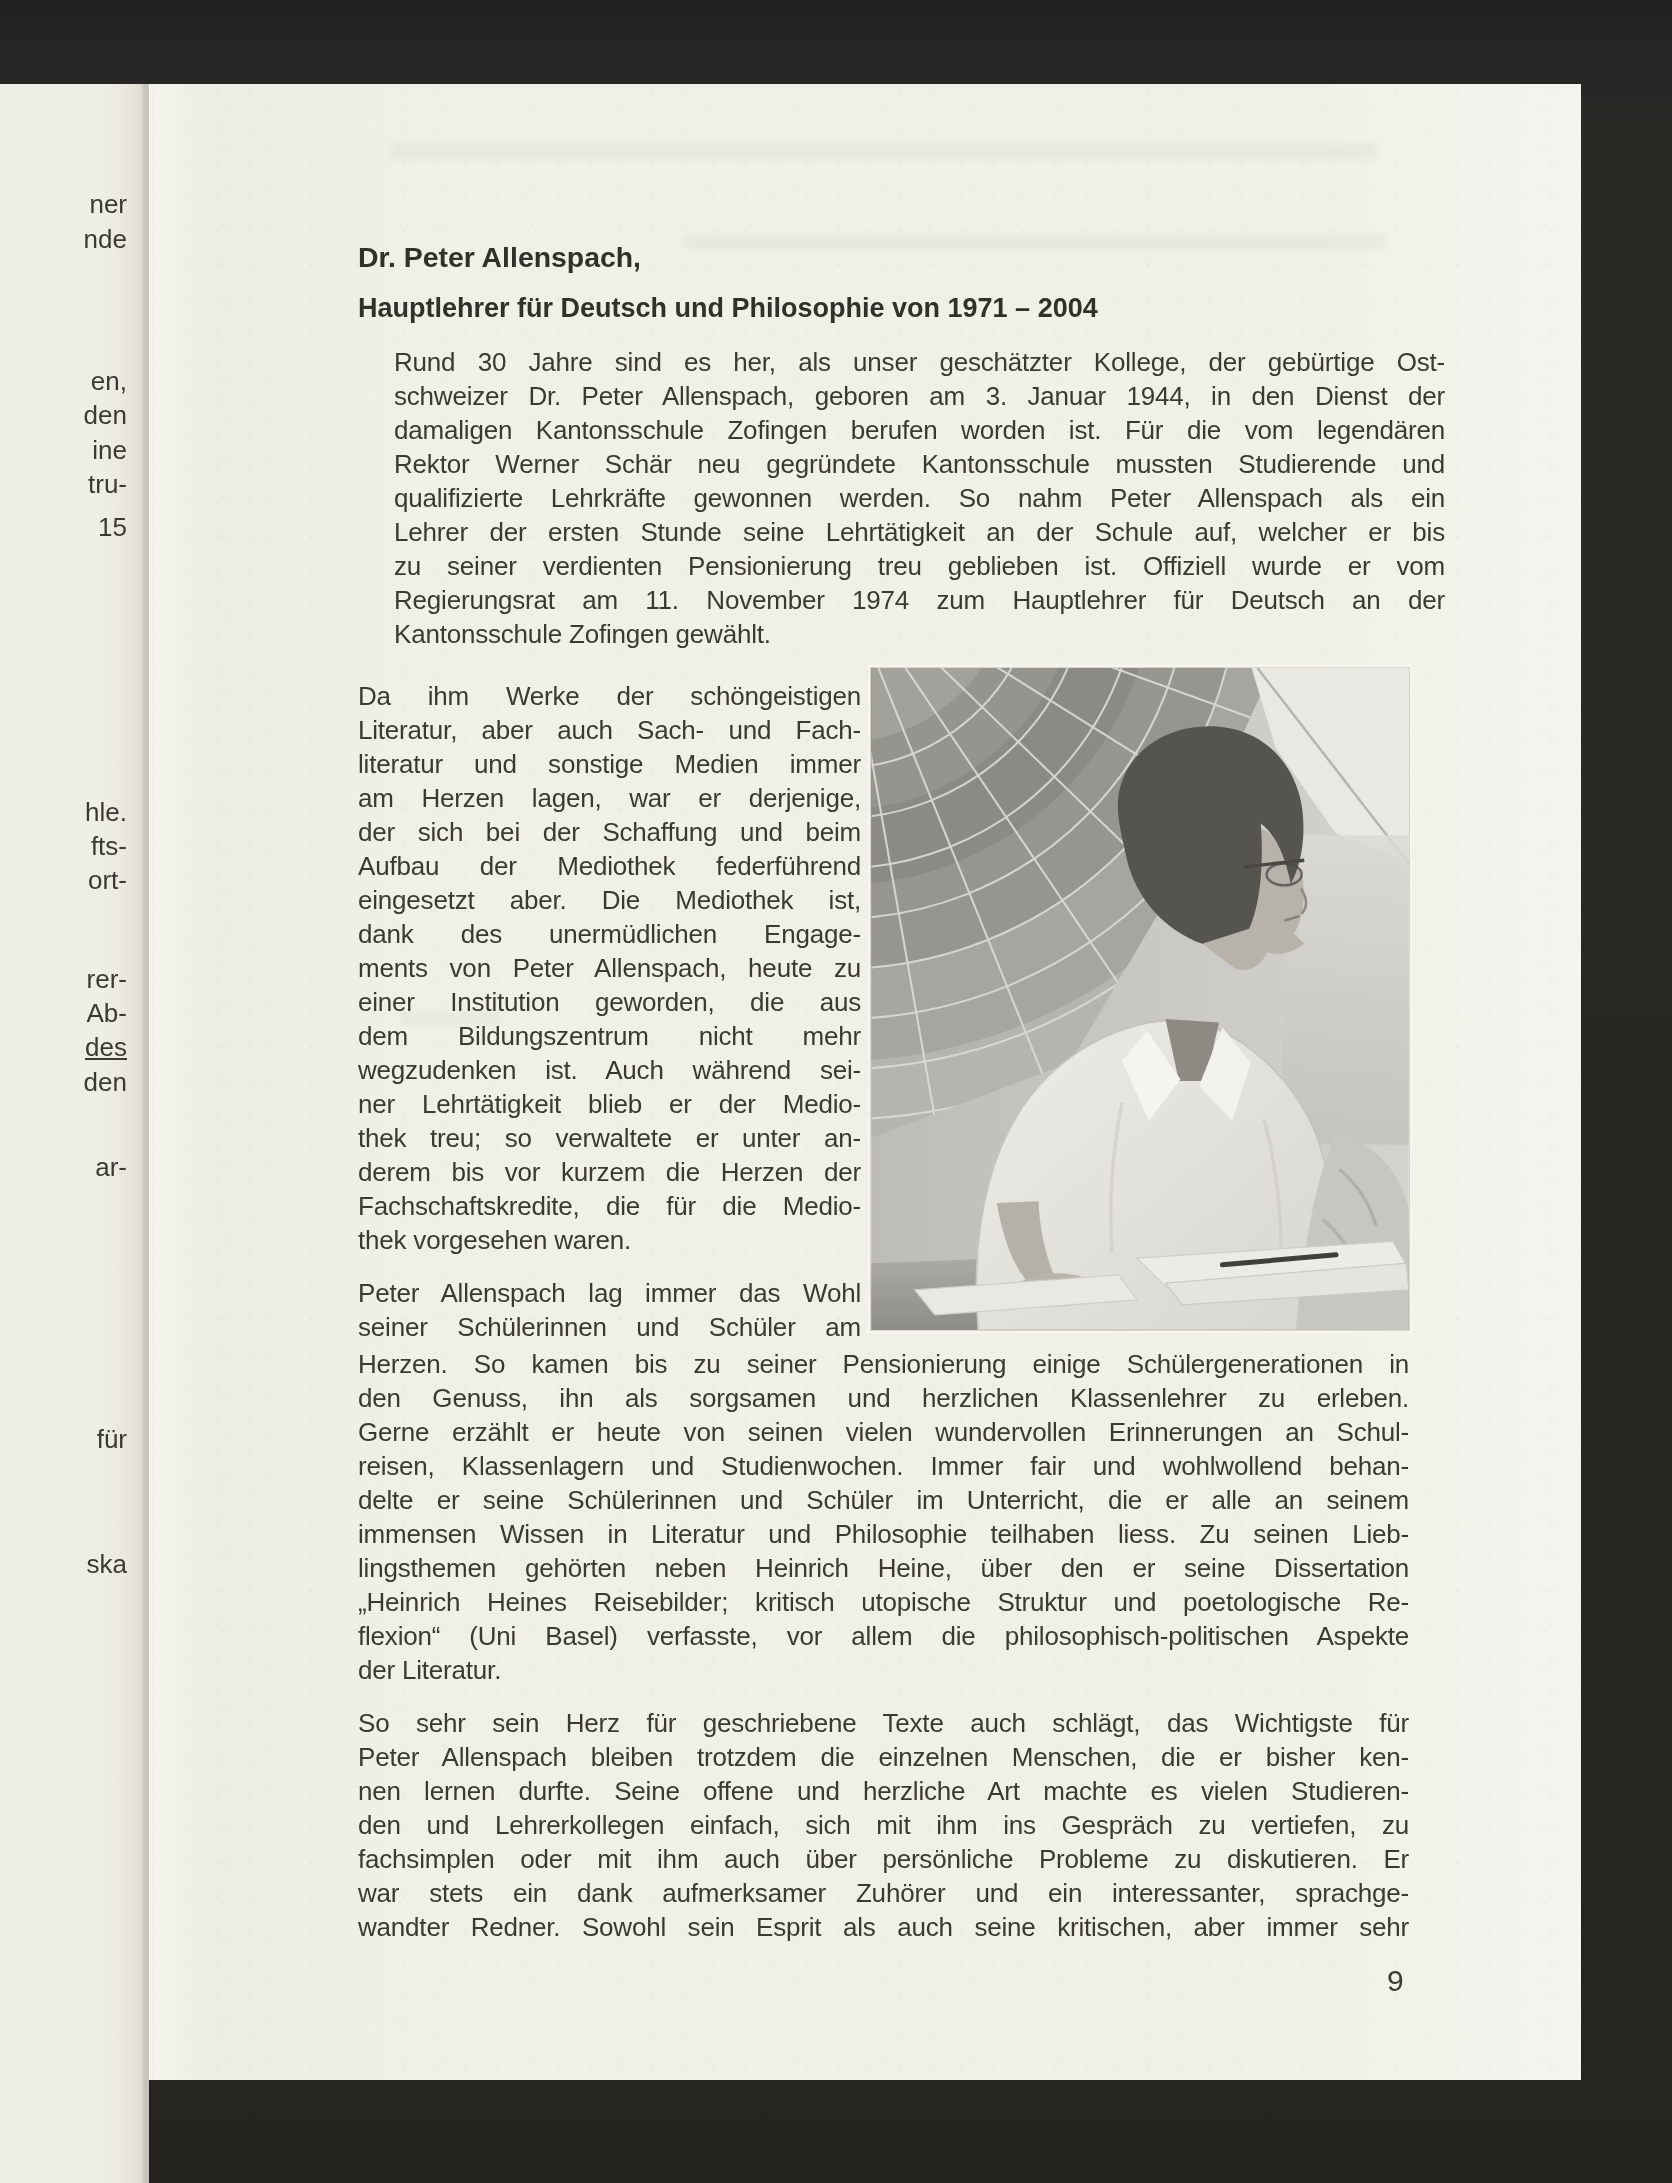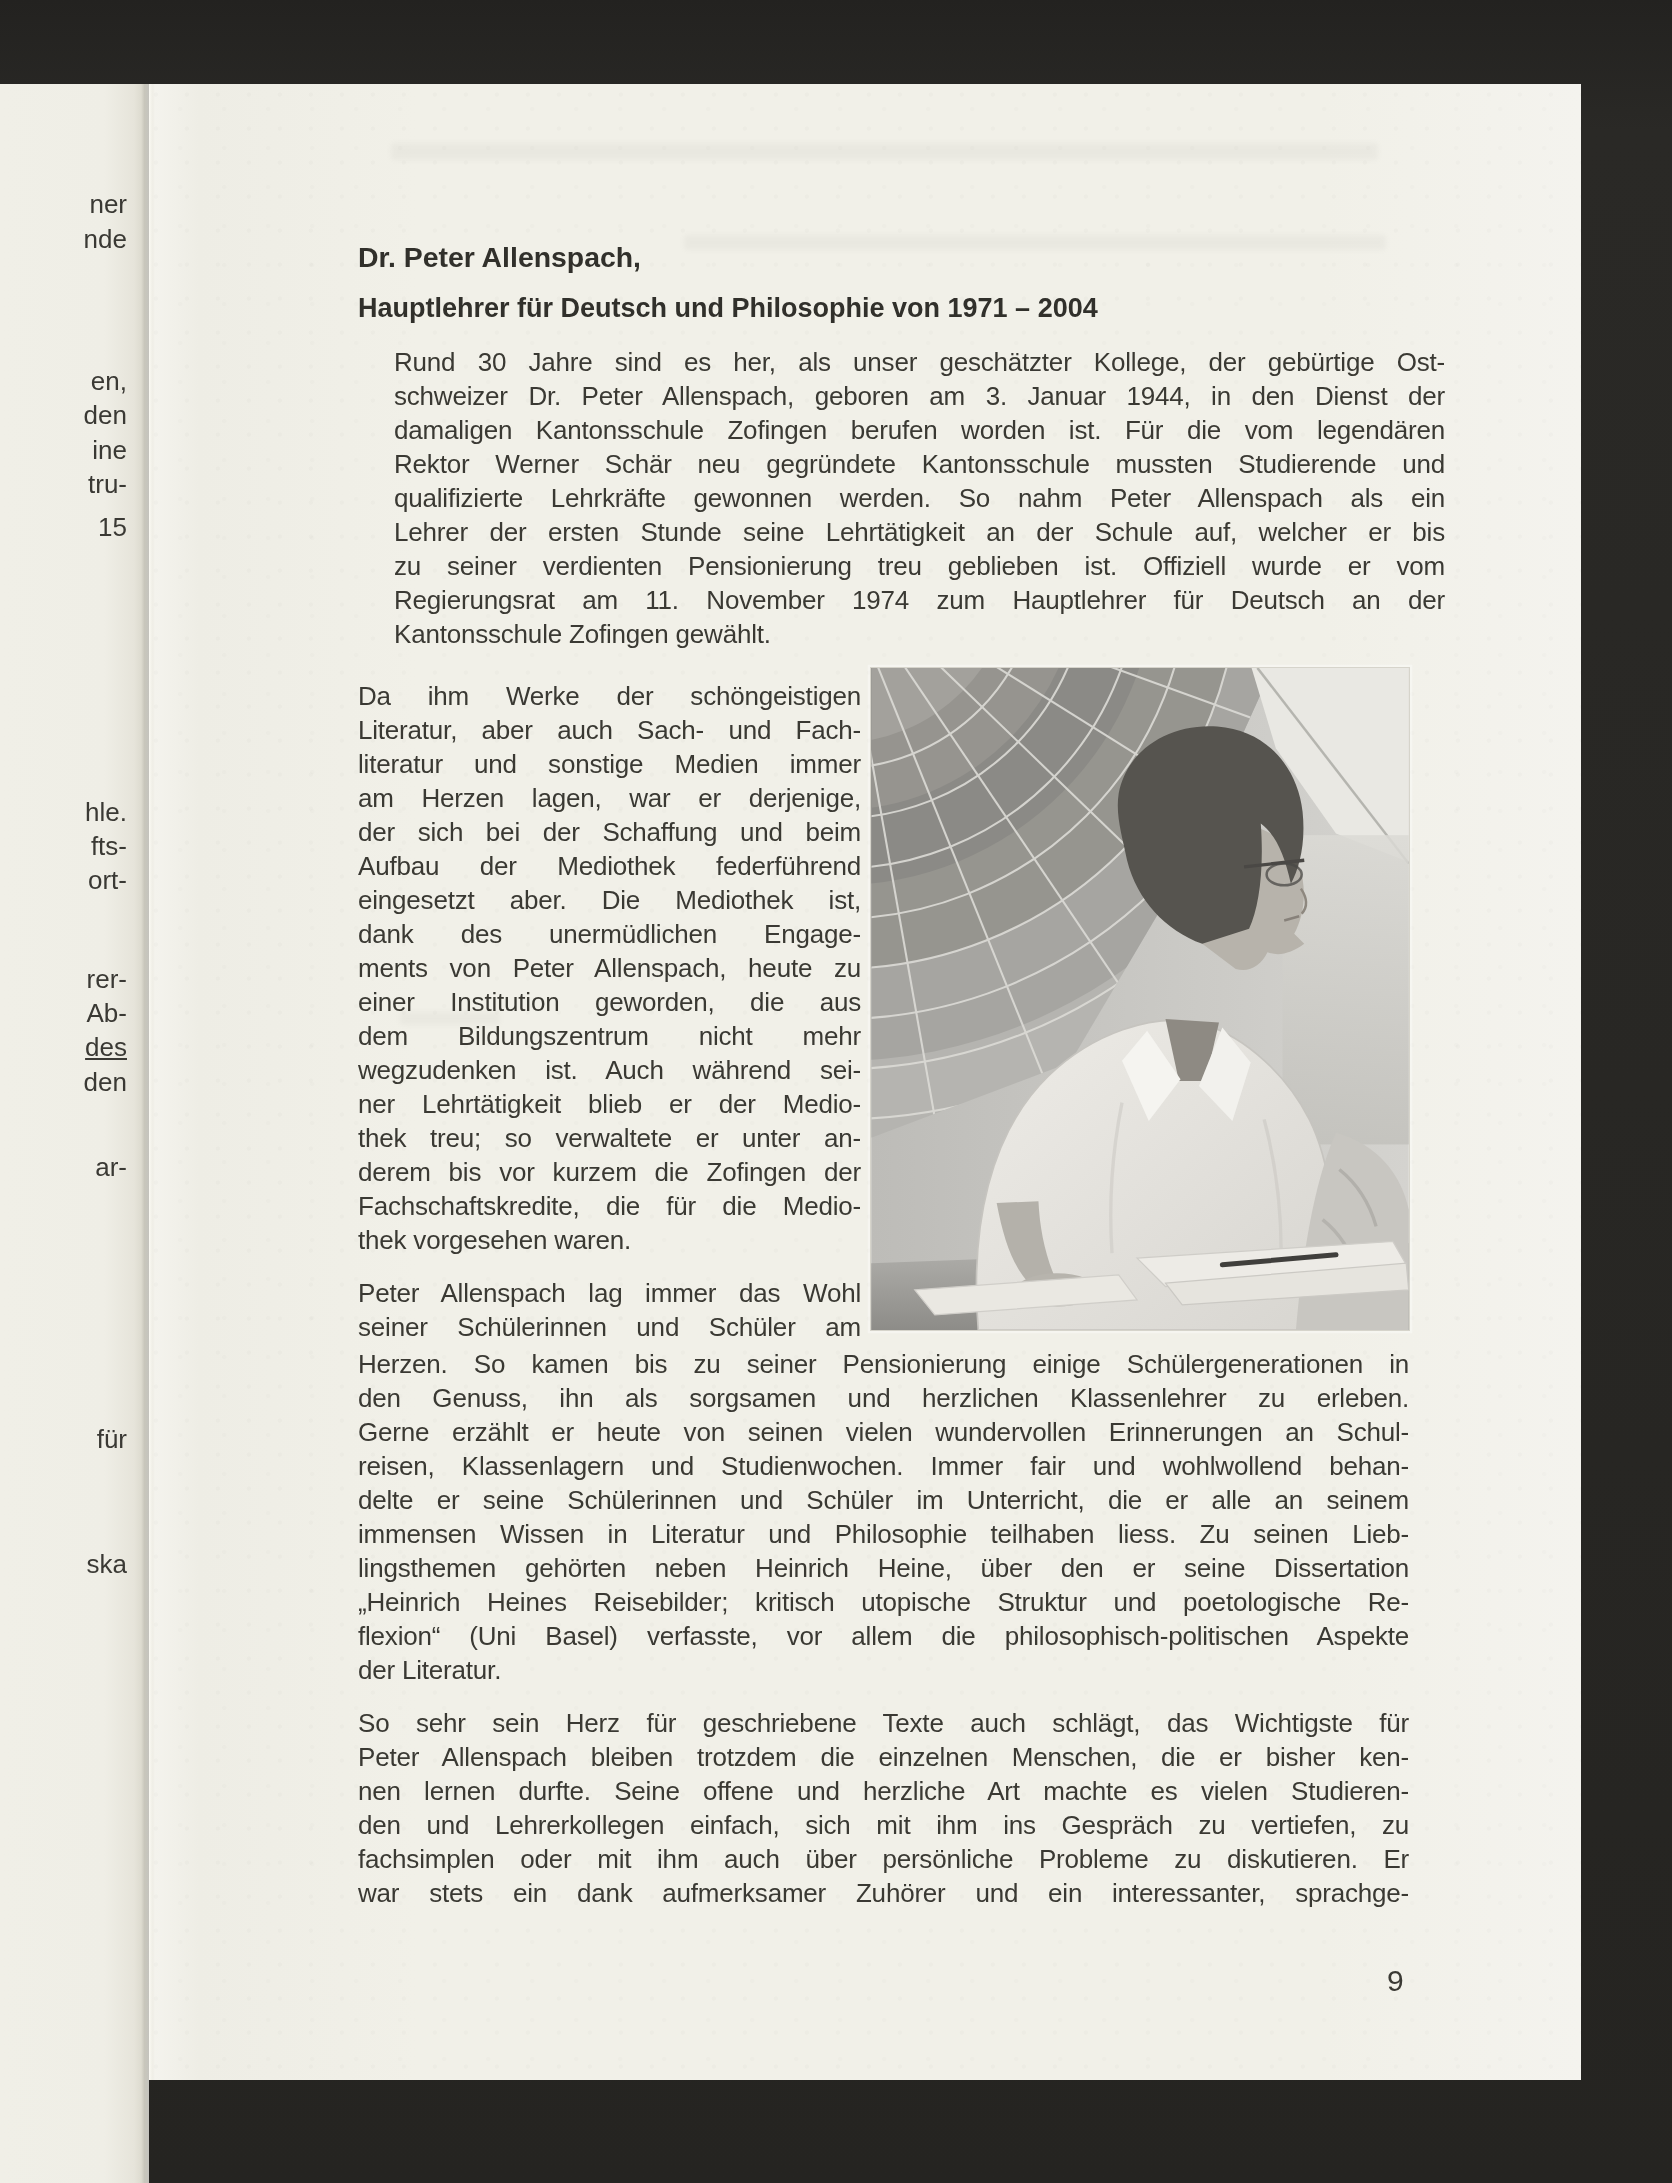--- a/index.html
+++ b/index.html
@@ -121,21 +121,21 @@
       <div class="tline">der sich bei der Schaffung und beim</div>
       <div class="tline">Aufbau der Mediothek federführend</div>
       <div class="tline">eingesetzt aber. Die Mediothek ist,</div>
       <div class="tline">dank des unermüdlichen Engage-</div>
       <div class="tline">ments von Peter Allenspach, heute zu</div>
       <div class="tline">einer Institution geworden, die aus</div>
       <div class="tline">dem Bildungszentrum nicht mehr</div>
       <div class="tline">wegzudenken ist. Auch während sei-</div>
       <div class="tline">ner Lehrtätigkeit blieb er der Medio-</div>
       <div class="tline">thek treu; so verwaltete er unter an-</div>
-      <div class="tline">derem bis vor kurzem die Zofingen der</div>
+      <div class="tline">derem bis vor kurzem die Herzen der</div>
       <div class="tline">Fachschaftskredite, die für die Medio-</div>
       <div class="tline last">thek vorgesehen waren.</div>
     </div>
 
   <div id="colpara2" class="para">
       <div class="tline">Peter Allenspach lag immer das Wohl</div>
       <div class="tline">seiner Schülerinnen und Schüler am</div>
     </div>
 
   <div id="para2cont" class="para">
@@ -151,20 +151,21 @@
       <div class="tline last">der Literatur.</div>
     </div>
 
   <div id="para3" class="para">
       <div class="tline">So sehr sein Herz für geschriebene Texte auch schlägt, das Wichtigste für</div>
       <div class="tline">Peter Allenspach bleiben trotzdem die einzelnen Menschen, die er bisher ken-</div>
       <div class="tline">nen lernen durfte. Seine offene und herzliche Art machte es vielen Studieren-</div>
       <div class="tline">den und Lehrerkollegen einfach, sich mit ihm ins Gespräch zu vertiefen, zu</div>
       <div class="tline">fachsimplen oder mit ihm auch über persönliche Probleme zu diskutieren. Er</div>
       <div class="tline">war stets ein dank aufmerksamer Zuhörer und ein interessanter, sprachge-</div>
+      <div class="tline">wandter Redner. Sowohl sein Esprit als auch seine kritischen, aber immer sehr</div>
     </div>
 
   <div class="pagenum">9</div>
 
   <div class="photo">
     <svg width="538" height="662" viewBox="0 0 643 792" xmlns="http://www.w3.org/2000/svg">
       <defs>
         <linearGradient id="pbg" x1="0" y1="0" x2="1" y2="0">
           <stop offset="0" stop-color="#bdbcb8"></stop>
             <stop offset="1" stop-color="#d4d3cf"></stop>

